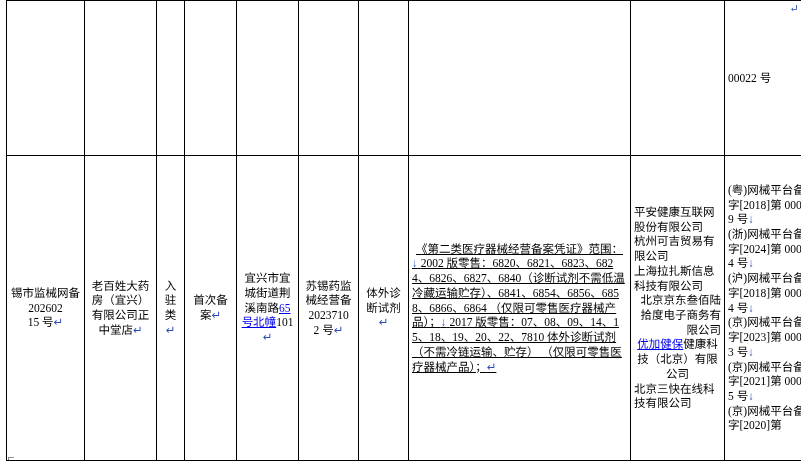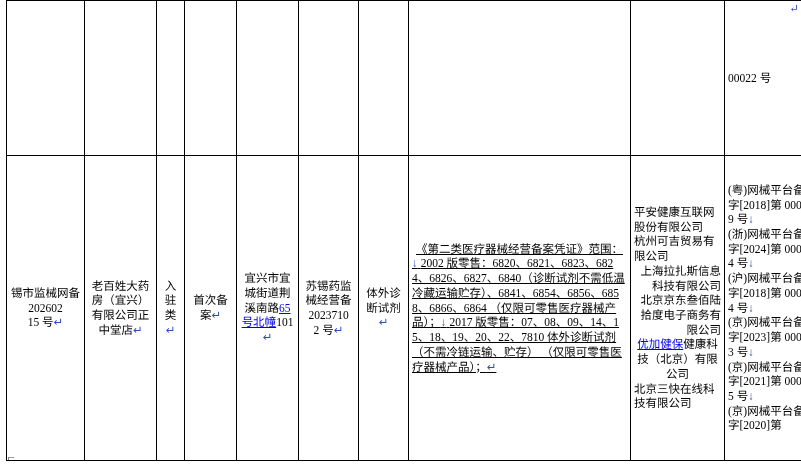--- a/index.html
+++ b/index.html
@@ -165,21 +165,21 @@
           <span>体外诊断试剂</span><span class="pilcrow">↵</span>
         </td>
         <td class="c-just">
           <span class="scope-title">《第二类医疗器械经营备案凭证》范围：</span><span class="arrow">↓</span>
           <span class="scope-para">2002 版零售：6820、6821、6823、6824、6826、6827、6840（诊断试剂不需低温冷藏运输贮存）、6841、6854、6856、6858、6866、6864  （仅限可零售医疗器械产品）；</span><span class="arrow">↓</span>
           <span class="scope-para">2017 版零售：07、08、09、14、15、18、19、20、22、7810 体外诊断试剂（不需冷链运输、贮存）  （仅限可零售医疗器械产品）；</span><span class="pilcrow">↵</span>
         </td>
         <td class="c-center">
           <span class="cert-line" style="">平安健康互联网股份有限公司</span>
           <span class="cert-line" style="text-align:left">杭州可吉贸易有限公司</span>
-          <span class="cert-line" style="text-align:right">上海拉扎斯信息科技有限公司</span>
+          <span class="cert-line" style="text-align:left">上海拉扎斯信息科技有限公司</span>
           <span class="cert-line" style="text-align:right">北京京东叁佰陆拾度电子商务有限公司</span>
           <span class="cert-line" style="text-align:center"><span class="linked">优加健保</span>健康科技（北京）有限公司</span>
           <span class="cert-line" style="text-align:left">北京三快在线科技有限公司</span>
         </td>
         <td class="c-center">
           <span class="cert-line">(粤)<span class="squig">网械平台</span>备字[2018]第 00009 号<span class="arrow">↓</span></span>
           <span class="cert-line">(浙)<span class="squig">网械平台</span>备字[2024]第 00014 号<span class="arrow">↓</span></span>
           <span class="cert-line">(沪)<span class="squig">网械平台</span>备字[2018]第 00004 号<span class="arrow">↓</span></span>
           <span class="cert-line">(京)<span class="squig">网械平台</span>备字[2023]第 00013 号<span class="arrow">↓</span></span>
           <span class="cert-line">(京)<span class="squig">网械平台</span>备字[2021]第 00015 号<span class="arrow">↓</span></span>

